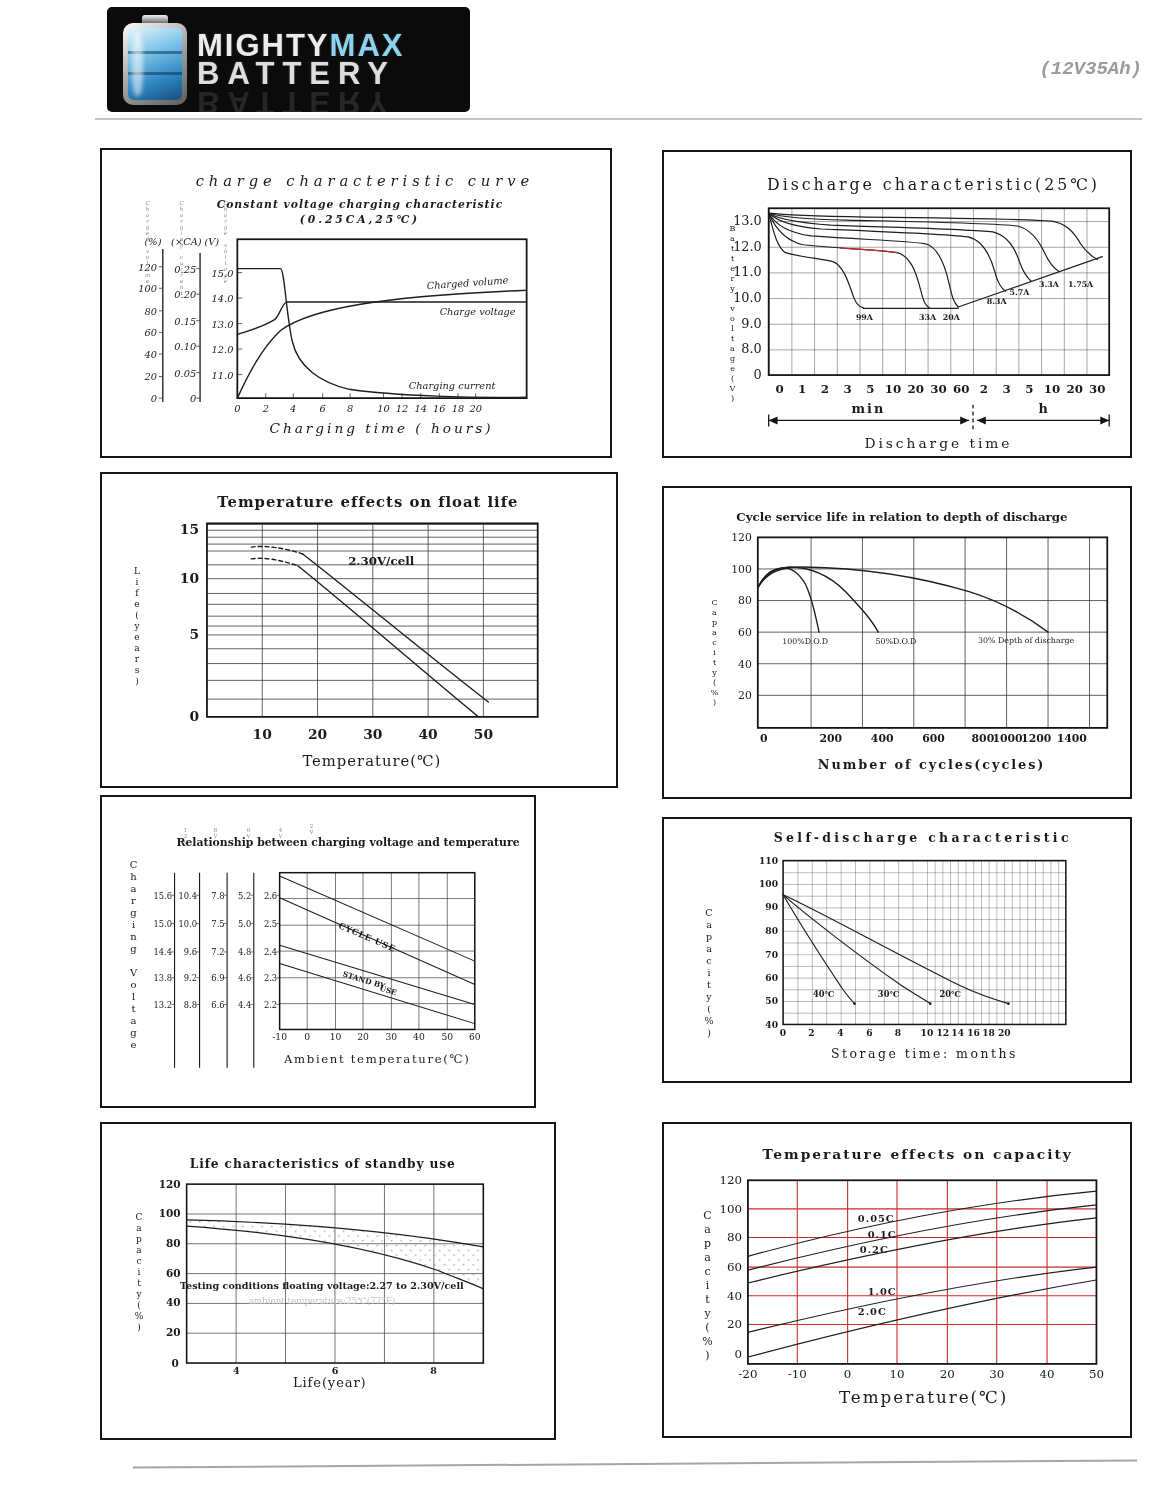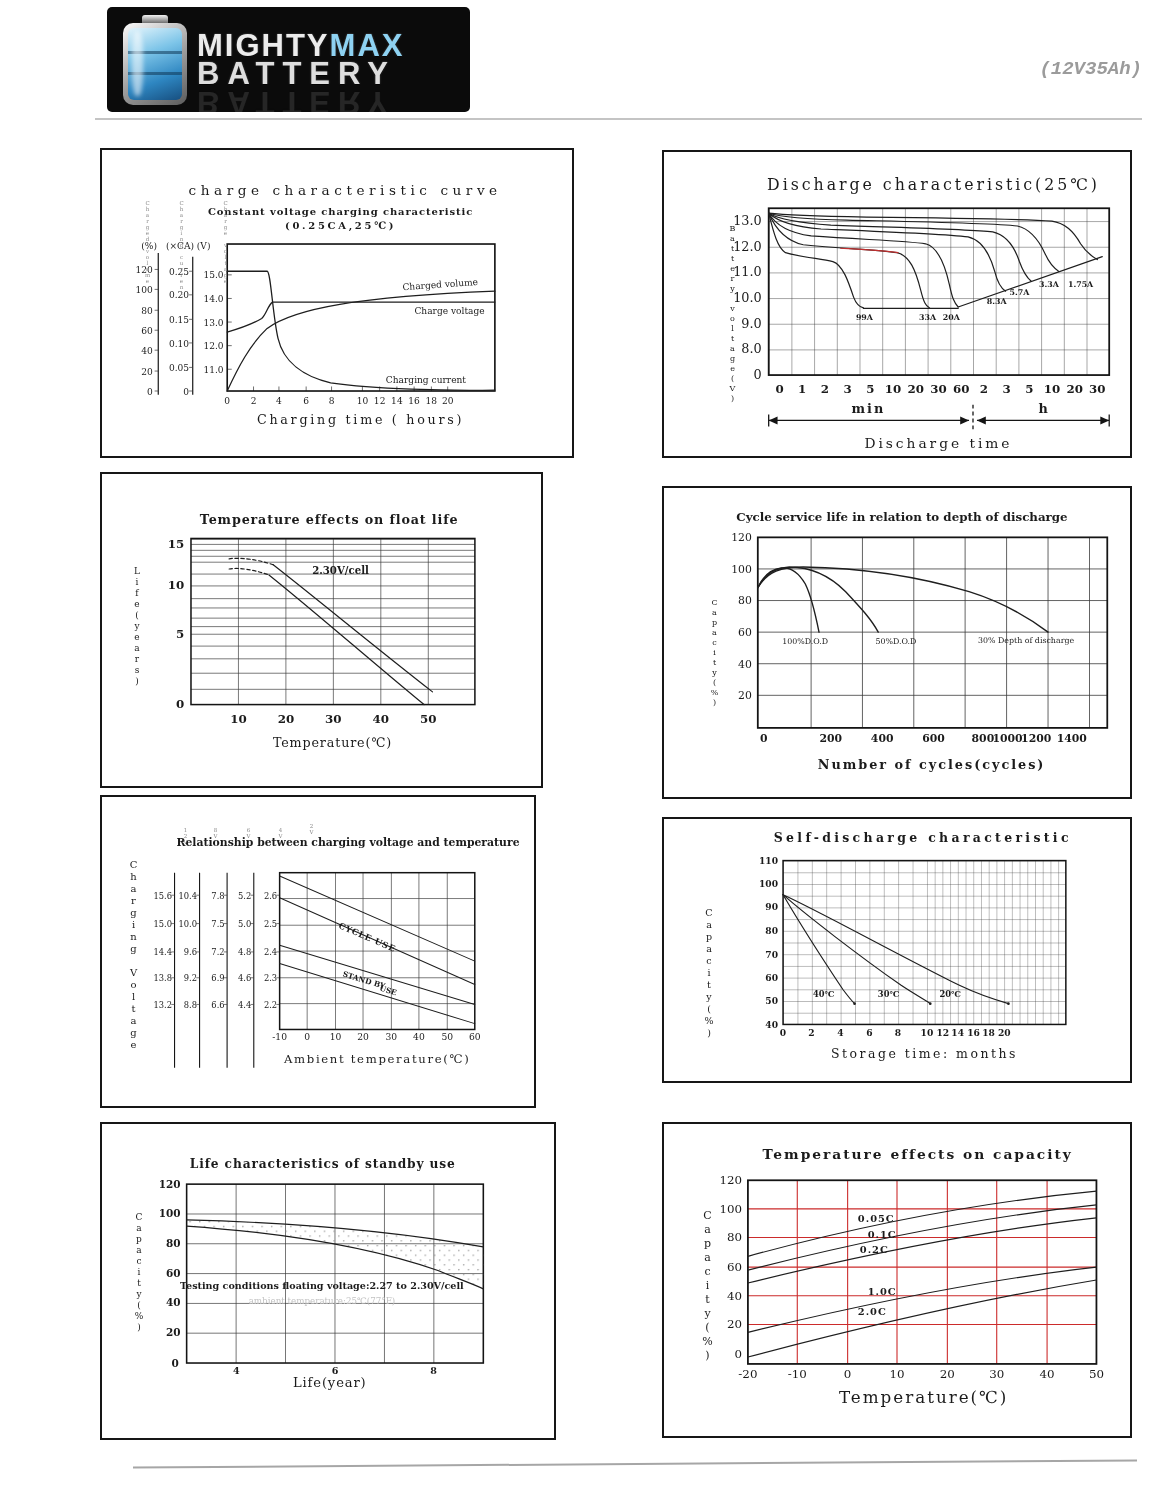--- a/index.html
+++ b/index.html
@@ -71,21 +71,21 @@
       <div class="logo-row1"><span>MIGHTY</span><span class="max">MAX</span></div>
       <div class="logo-row2">BATTERY</div>
       <div class="logo-reflect logo-row2">BATTERY</div>
     </div>
   </div>
   <div class="model-wrap">
     <span class="model-spec">(12V35Ah)</span>
   </div>
   <div class="rule" style="left:95px;top:118px;width:1047px;"></div>
 
-  <section class="panel" style="left:100px;top:148px;width:474px;height:310px;">
+  <section class="panel" style="left:100px;top:148px;width:512px;height:310px;font-style:italic;">
     <svg viewBox="0 0 518 310">
       <text class="f15 sp5 mid" x="268" y="36">charge characteristic curve</text>
       <text class="f11 b sp1 mid" x="263" y="58">Constant voltage charging characteristic</text>
       <text class="f11 b sp3 mid" x="263" y="73">(0.25CA,25℃)</text>
       <text class="f10 mid" x="52" y="96">(%)</text>
       <text class="f10 mid" x="86" y="96">(×CA)</text>
       <text class="f10 mid" x="112" y="96">(V)</text>
       <path class="axis" d="M62 100V256M100 104V256"></path>
       <path class="grid" d="M58 118H62M58 140H62M58 163H62M58 185H62M58 207H62M58 230H62M58 252H62M96 120H100M96 146H100M96 173H100M96 199H100M96 226H100M96 252H100M138 124H143M138 150H143M138 176H143M138 202H143M138 228H143M167 252V247M195 252V247M225 252V247M253 252V247M287 252V247M306 252V247M325 252V247M344 252V247M363 252V247M381 252V247"></path>
       <rect class="box" x="138" y="90" width="295" height="162"></rect>
@@ -200,21 +200,21 @@
       <path class="axis dash" d="M312 256V284"></path>
       <polygon class="arr" points="105,272 114,268 114,276"></polygon>
       <polygon class="arr" points="308,272 299,268 299,276"></polygon>
       <polygon class="arr" points="316,272 325,268 325,276"></polygon>
       <polygon class="arr" points="450,272 441,268 441,276"></polygon>
       <text class="f14 sp3 mid" x="277" y="300">Discharge time</text>
     </svg>
     <div class="vlabel" style="left:64px;top:72px;font-size:8px;">Battery voltage(V)</div>
   </section>
 
-  <section class="panel" style="left:100px;top:472px;width:443px;height:316px;">
+  <section class="panel" style="left:100px;top:472px;width:518px;height:316px;">
     <svg viewBox="0 0 518 316">
       <text class="f15 b sp1 mid" x="268" y="33">Temperature effects on float life</text>
       <path class="grid" d="M105 51H440M105 57H440M105 64H440M105 71H440M105 78H440M105 92H440M105 106H440M105 121H440M105 132H440M105 144H440M105 154H440M105 163H440M105 177H440M105 192H440M105 209H440M105 228H440M161 50V246M217 50V246M273 50V246M329 50V246M385 50V246"></path>
       <rect class="box" x="105" y="50" width="335" height="196"></rect>
       <g class="f14 b end">
           <text x="97" y="61">15</text>
           <text x="97" y="110">10</text>
           <text x="97" y="167">5</text>
           <text x="97" y="250">0</text>
         </g>

